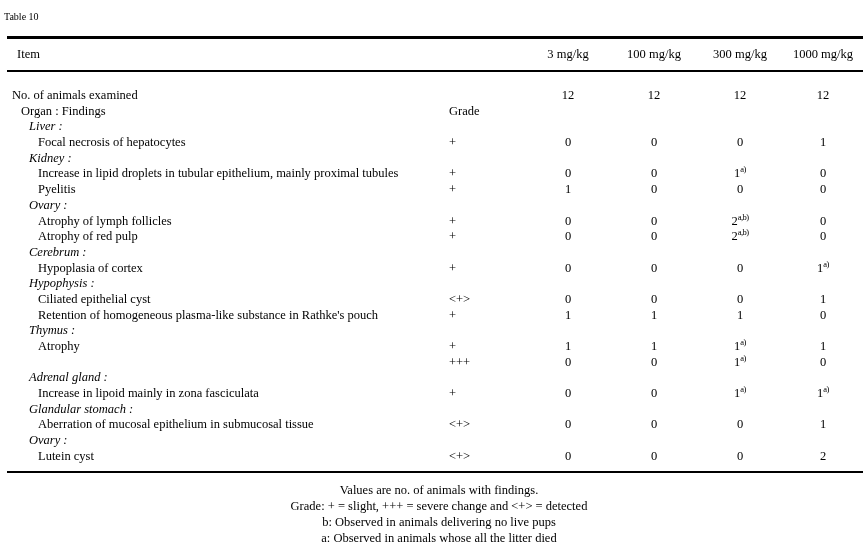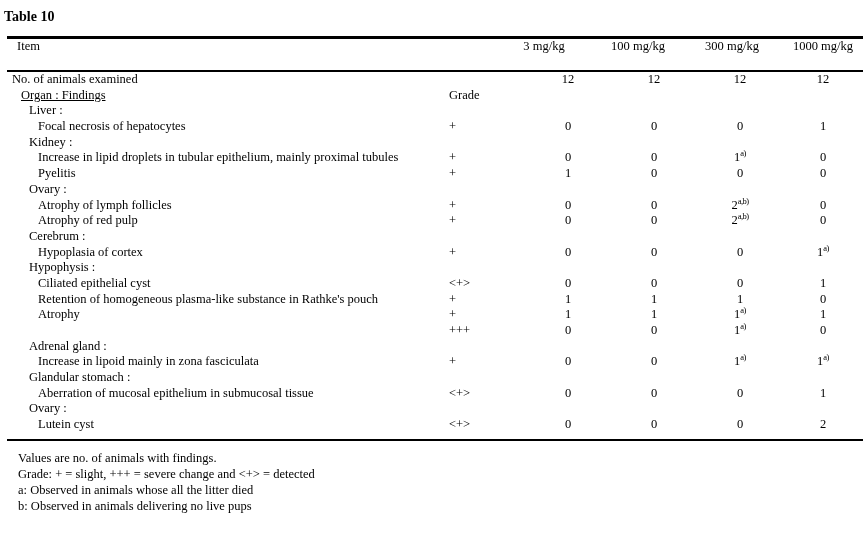--- a/index.html
+++ b/index.html
@@ -14,55 +14,55 @@
     color: #000000;
     font-family: "Liberation Serif", "DejaVu Serif", serif;
     font-size: 12.5px;
   }
   .page { width: 865px; height: 555px; position: relative; }
 
   
   .title-row {
     display: flex;
     padding: 6px 0 0 4px;
-    font-weight: bold;
-    font-size: 14px;
+    font-weight: normal;
+    font-size: 10px;
     line-height: 21px;
   }
   .title-label { width: 80px; flex: 0 0 80px; }
   .title-text  { width: 740px; }
 
   
   .table-wrap { margin: 9px 2px 0 7px; width: 856px; }
   .rule       { height: 0; border-top: 2px solid #000; }
   .rule-top   { border-top-width: 3px; }
   .rule-mid   { border-top-width: 2px; }
   .rule-bottom{ border-top-width: 2px; }
 
-  .header-row { display: flex; height: 31px; align-items: flex-start; gap: 8px; }
+  .header-row { display: flex; height: 31px; align-items: center; }
 
   .c-item  { flex: 1 1 auto; min-width: 0; white-space: nowrap; overflow: hidden; }
   .c-grade { flex: 0 0 76px; white-space: nowrap; }
   .c-dose  { flex: 0 0 86px; text-align: center; white-space: nowrap; }
   .c-dose-last { flex: 0 0 80px; text-align: center; white-space: nowrap; }
 
   .header-row .c-item { padding-left: 10px; }
 
-  .body-rows { padding: 0 0 6px 0; }
+  .body-rows { padding: 16px 0 6px 0; }
   .row { display: flex; line-height: 15.7px; height: 15.7px; }
 
   .ind0 { padding-left: 5px; }
-  .ind1 { padding-left: 14px; text-decoration: underline; }
-  .ind2 { padding-left: 22px; }
+  .ind1 { padding-left: 14px; }
+  .ind2 { padding-left: 22px; font-style: italic; }
   .ind3 { padding-left: 31px; }
 
   sup { font-size: 8.5px; line-height: 0; vertical-align: super; letter-spacing: -0.5px; }
 
   
-  .footnotes { margin: 9px 5px 0 18px; line-height: 16.2px; }
+  .footnotes { margin: 9px 5px 0 18px; line-height: 16.2px; text-align: center; }
 </style>
 </head>
 <body>
 
 <div class="page">
 
   <div class="title-row">
     <div class="title-label">Table 10</div>
   </div>
 
@@ -195,20 +195,28 @@
         </div>
         <div class="row">
           <div class="c-item ind3">Retention of homogeneous plasma-like substance in Rathke's pouch</div>
           <div class="c-grade">+</div>
           <div class="c-dose">1</div>
           <div class="c-dose">1</div>
           <div class="c-dose">1</div>
           <div class="c-dose-last">0</div>
         </div>
         <div class="row">
+          <div class="c-item ind2">Thymus :</div>
+          <div class="c-grade"></div>
+          <div class="c-dose"></div>
+          <div class="c-dose"></div>
+          <div class="c-dose"></div>
+          <div class="c-dose-last"></div>
+        </div>
+        <div class="row">
           <div class="c-item ind3">Atrophy</div>
           <div class="c-grade">+</div>
           <div class="c-dose">1</div>
           <div class="c-dose">1</div>
           <div class="c-dose">1<sup>a)</sup></div>
           <div class="c-dose-last">1</div>
         </div>
         <div class="row">
           <div class="c-item ind3"></div>
           <div class="c-grade">+++</div>
@@ -266,17 +274,17 @@
           <div class="c-dose-last">2</div>
         </div>
       </div>
 
     <div class="rule rule-bottom"></div>
   </div>
 
   <div class="footnotes">
     <div>Values are no. of animals with findings.</div>
     <div>Grade:  + = slight, +++ = severe change and &lt;+&gt; = detected</div>
+    <div>b:  Observed in animals delivering no live pups</div>
     <div>a:  Observed in animals whose all the litter died</div>
-    <div>b:  Observed in animals delivering no live pups</div>
   </div>
 
 </div>
 
 </body></html>

